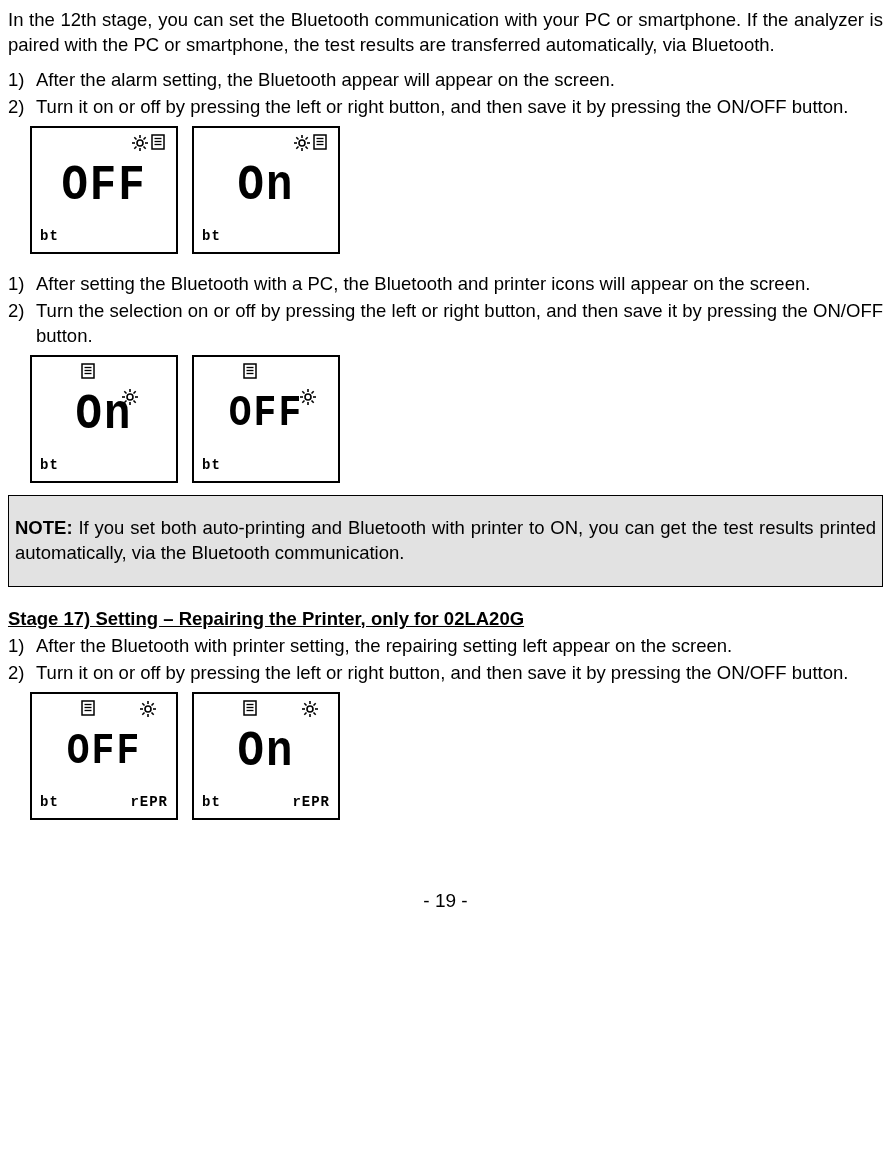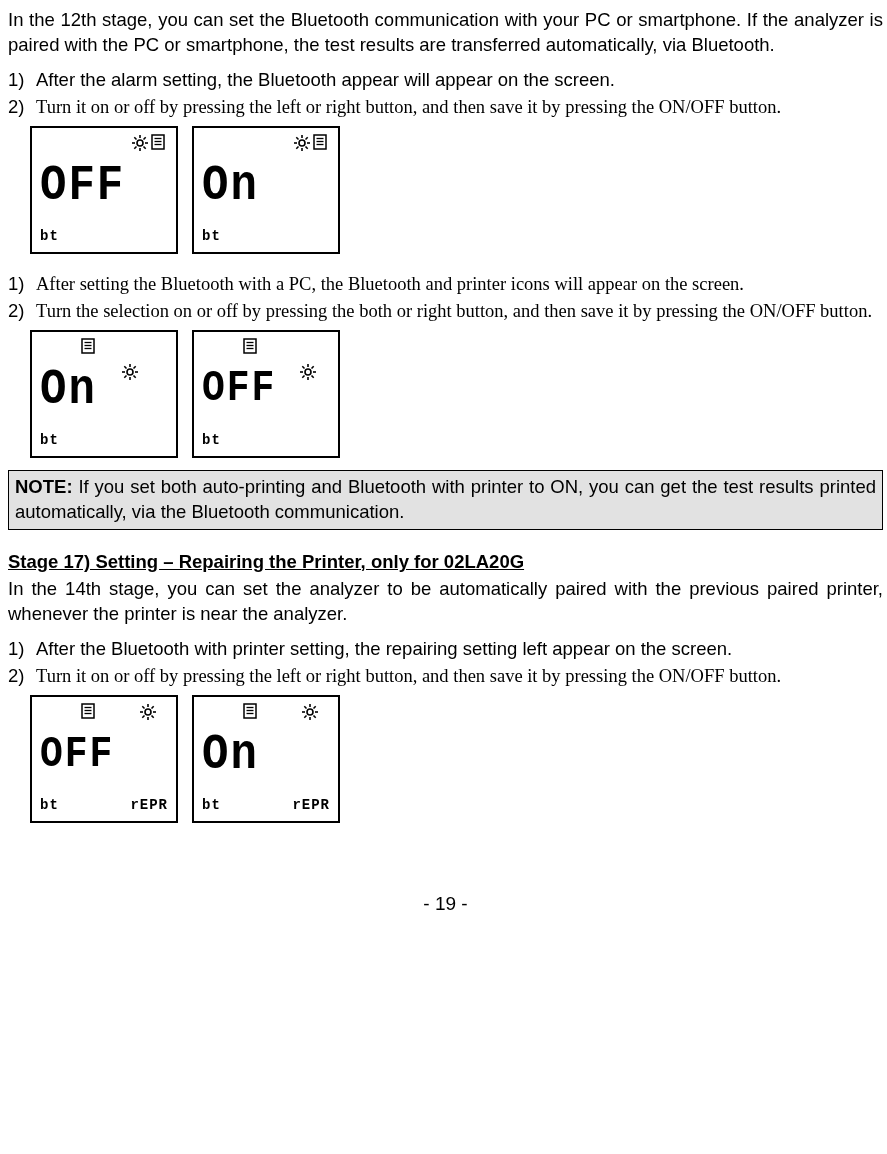--- a/index.html
+++ b/index.html
@@ -30,21 +30,21 @@
       display: flex;
       align-items: flex-start;
       margin-bottom: 2px;
     }
     ol.steps li .num {
       flex: 0 0 28px;
     }
     ol.steps li .txt {
       flex: 1;
     }
-    .justify { text-align: justify; font-family: Liberation Serif, serif; }
+    .justify { text-align: justify; }
     .lcd-row {
       display: flex;
       gap: 14px;
       margin: 4px 0 12px 22px;
     }
     .lcd {
       border: 2px solid #000;
       width: 148px;
       height: 128px;
       position: relative;
@@ -61,20 +61,21 @@
     .icon { position: absolute; width: 16px; height: 16px; }
     .icon svg { width: 100%; height: 100%; display: block; }
     .main7 {
       position: absolute;
       top: 32px;
       left: 8px;
       right: 8px;
       height: 50px;
       display: flex;
       align-items: center;
+      justify-content: center;
     }
     .seg {
       font-family: "Courier New", monospace;
       font-weight: 900;
       font-size: 44px;
       letter-spacing: 2px;
       line-height: 1;
       transform: scaleY(1.15);
     }
     .seg.small { font-size: 38px; }
@@ -89,21 +90,21 @@
       align-items: flex-end;
       font-family: "Courier New", monospace;
       font-weight: 700;
       font-size: 14px;
       letter-spacing: 1px;
       margin-top: 29px;
     }
     .note-box {
       border: 1px solid #000;
       background: #e2e2e2;
-      padding: 4px 6px;
+      padding: 20px 6px;
       margin: 2px 0 20px 0;
       text-align: justify;
     }
     .note-box .nlabel { font-weight: bold; }
     .pagenum {
       text-align: center;
       margin-top: 68px;
       font-size: 19px;
     }
     .gear-pos-r { right: 20px; top: 1px; }
@@ -199,21 +200,21 @@
 </div>
 
 <div class="section">
   <ol class="steps">
     <li>
         <span class="num">1)</span>
         <span class="txt justify">After setting the Bluetooth with a PC, the Bluetooth and printer icons will appear on the screen.</span>
       </li>
     <li>
         <span class="num">2)</span>
-        <span class="txt justify">Turn the selection on or off by pressing the both or right button, and then save it by pressing the ON/OFF button.</span>
+        <span class="txt justify">Turn the selection on or off by pressing the left or right button, and then save it by pressing the ON/OFF button.</span>
       </li>
   </ol>
   <div class="lcd-row">
     <div class="lcd">
       <div class="top-icons">
         <span class="icon doc-pos-l">
             <svg viewBox="0 0 16 16">
               <use href="#doc"></use>
             </svg>
           </span>
@@ -253,21 +254,20 @@
         </div>
     </div>
   </div>
   <div class="note-box">
     <span class="nlabel">NOTE:</span><span> If you set both auto-printing and Bluetooth with printer to ON, you can get the test results printed automatically, via the Bluetooth communication.</span>
   </div>
 </div>
 
 <div class="section">
   <div class="heading">Stage 17) Setting – Repairing the Printer, only for 02LA20G</div>
-  <div class="intro">In the 14th stage, you can set the analyzer to be automatically paired with the previous paired printer, whenever the printer is near the analyzer.</div>
   <ol class="steps">
     <li>
         <span class="num">1)</span>
         <span class="txt">After the Bluetooth with printer setting, the repairing setting left appear on the screen.</span>
       </li>
     <li>
         <span class="num">2)</span>
         <span class="txt justify">Turn it on or off by pressing the left or right button, and then save it by pressing the ON/OFF button.</span>
       </li>
   </ol>

